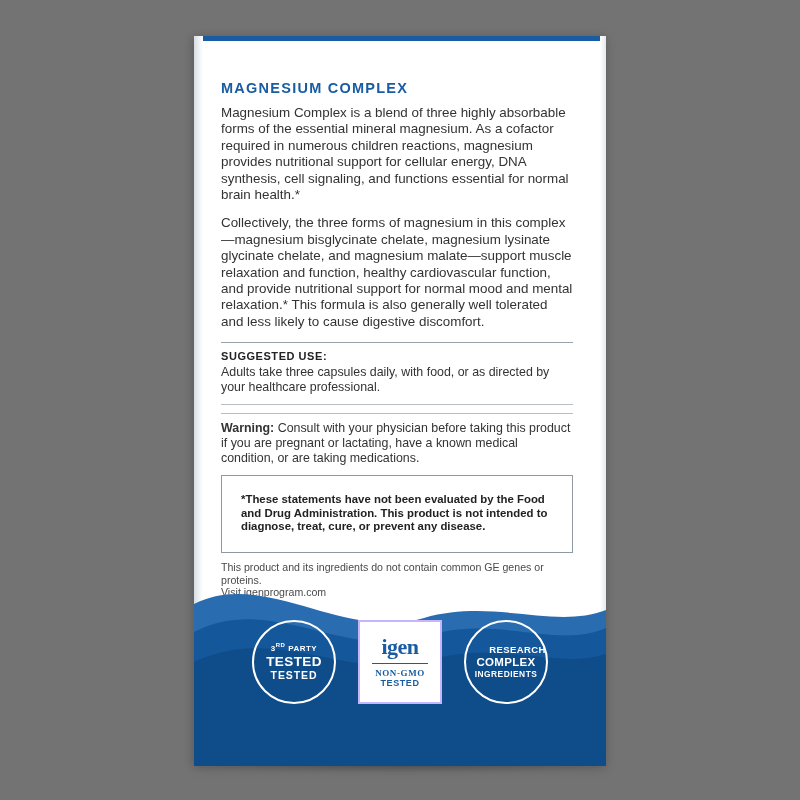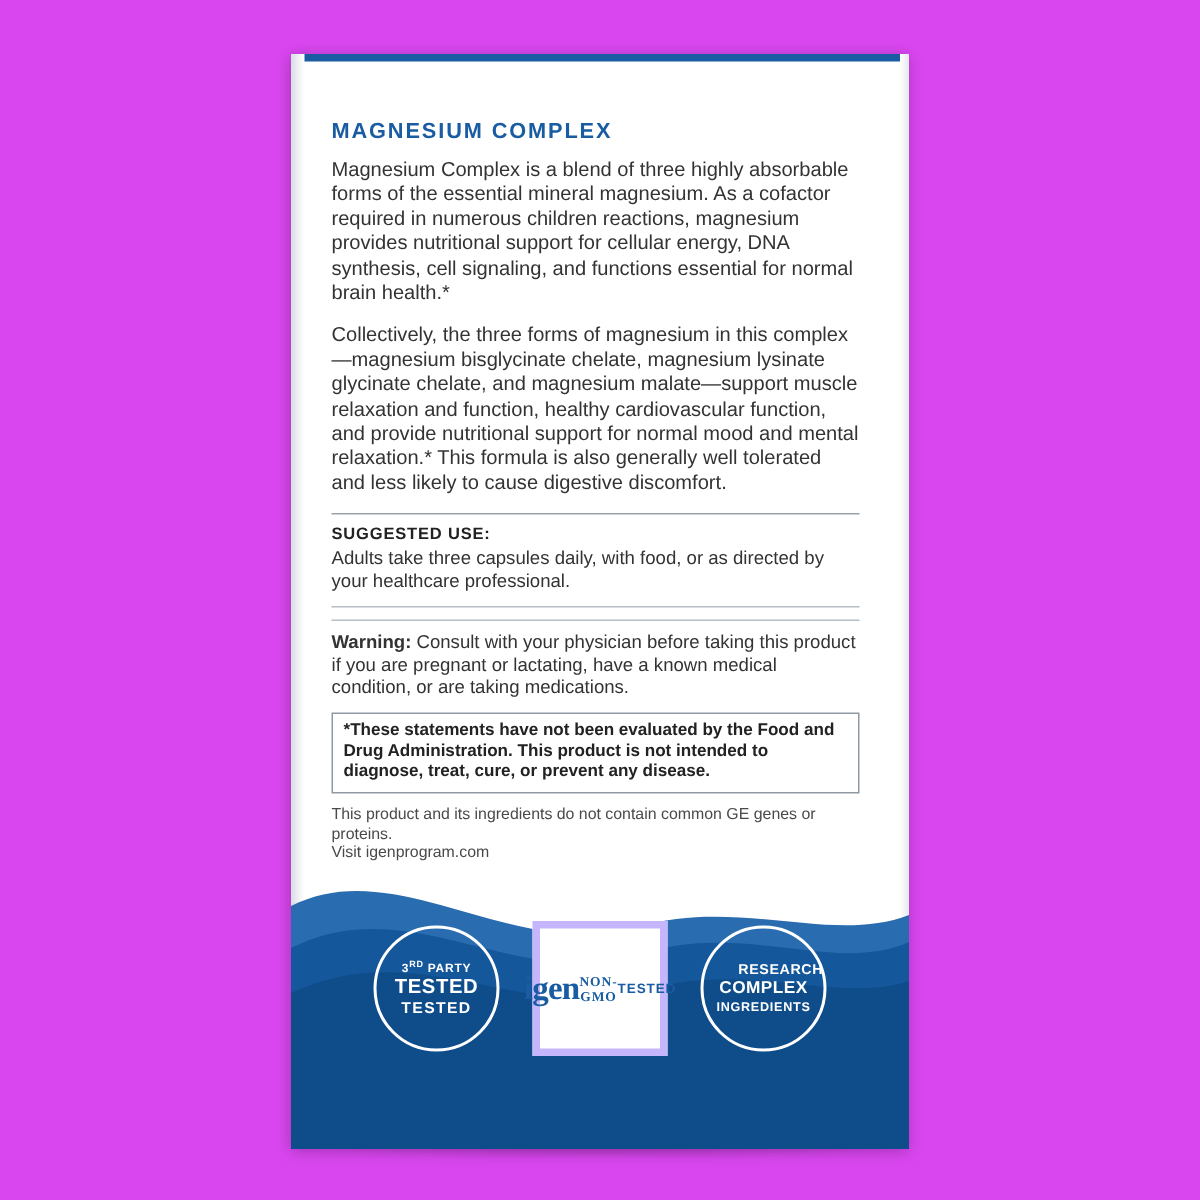--- a/index.html
+++ b/index.html
@@ -8,21 +8,21 @@
     width: 800px;
     height: 800px;
     background: #ffffff;
     font-family: "Liberation Sans", sans-serif;
   }
 
   #stage {
     position: relative;
     width: 800px;
     height: 800px;
-    background: #d946ef;
+    background: #737373;
     overflow: hidden;
   }
 
   
   .box {
     position: absolute;
     left: 194px;
     top: 36px;
     width: 412px;
     height: 730px;
@@ -118,21 +118,21 @@
   .disclaimer-box {
     border: 1px solid #8f99a3;
     padding: 5px 7px 6px 7px;
     margin-top: 9px;
   }
   .disclaimer-text {
     font-size: 11.4px;
     line-height: 13.6px;
     font-weight: 700;
     color: #222222;
-    margin: 0;
+    margin: 12px;
   }
 
   .tiny-note {
     font-size: 10.6px;
     line-height: 12.6px;
     color: #4a4a4a;
     margin: 8px 0 0 0;
   }
 
   
@@ -203,22 +203,23 @@
   .badge-research .l3 {
     font-size: 8.4px;
     font-weight: 700;
     letter-spacing: 0.5px;
   }
 
   .badge-square {
     width: 80px;
     height: 80px;
     background: #ffffff;
-    border: 5px solid #c4b5fd;
+    border: 2px solid #c4b5fd;
     display: flex;
+    flex-direction: column;
     align-items: center;
     justify-content: center;
     color: #1a5ca2;
     text-align: center;
   }
   .igen-mark {
     font-size: 22px;
     font-weight: 700;
     letter-spacing: -0.5px;
     line-height: 1;

